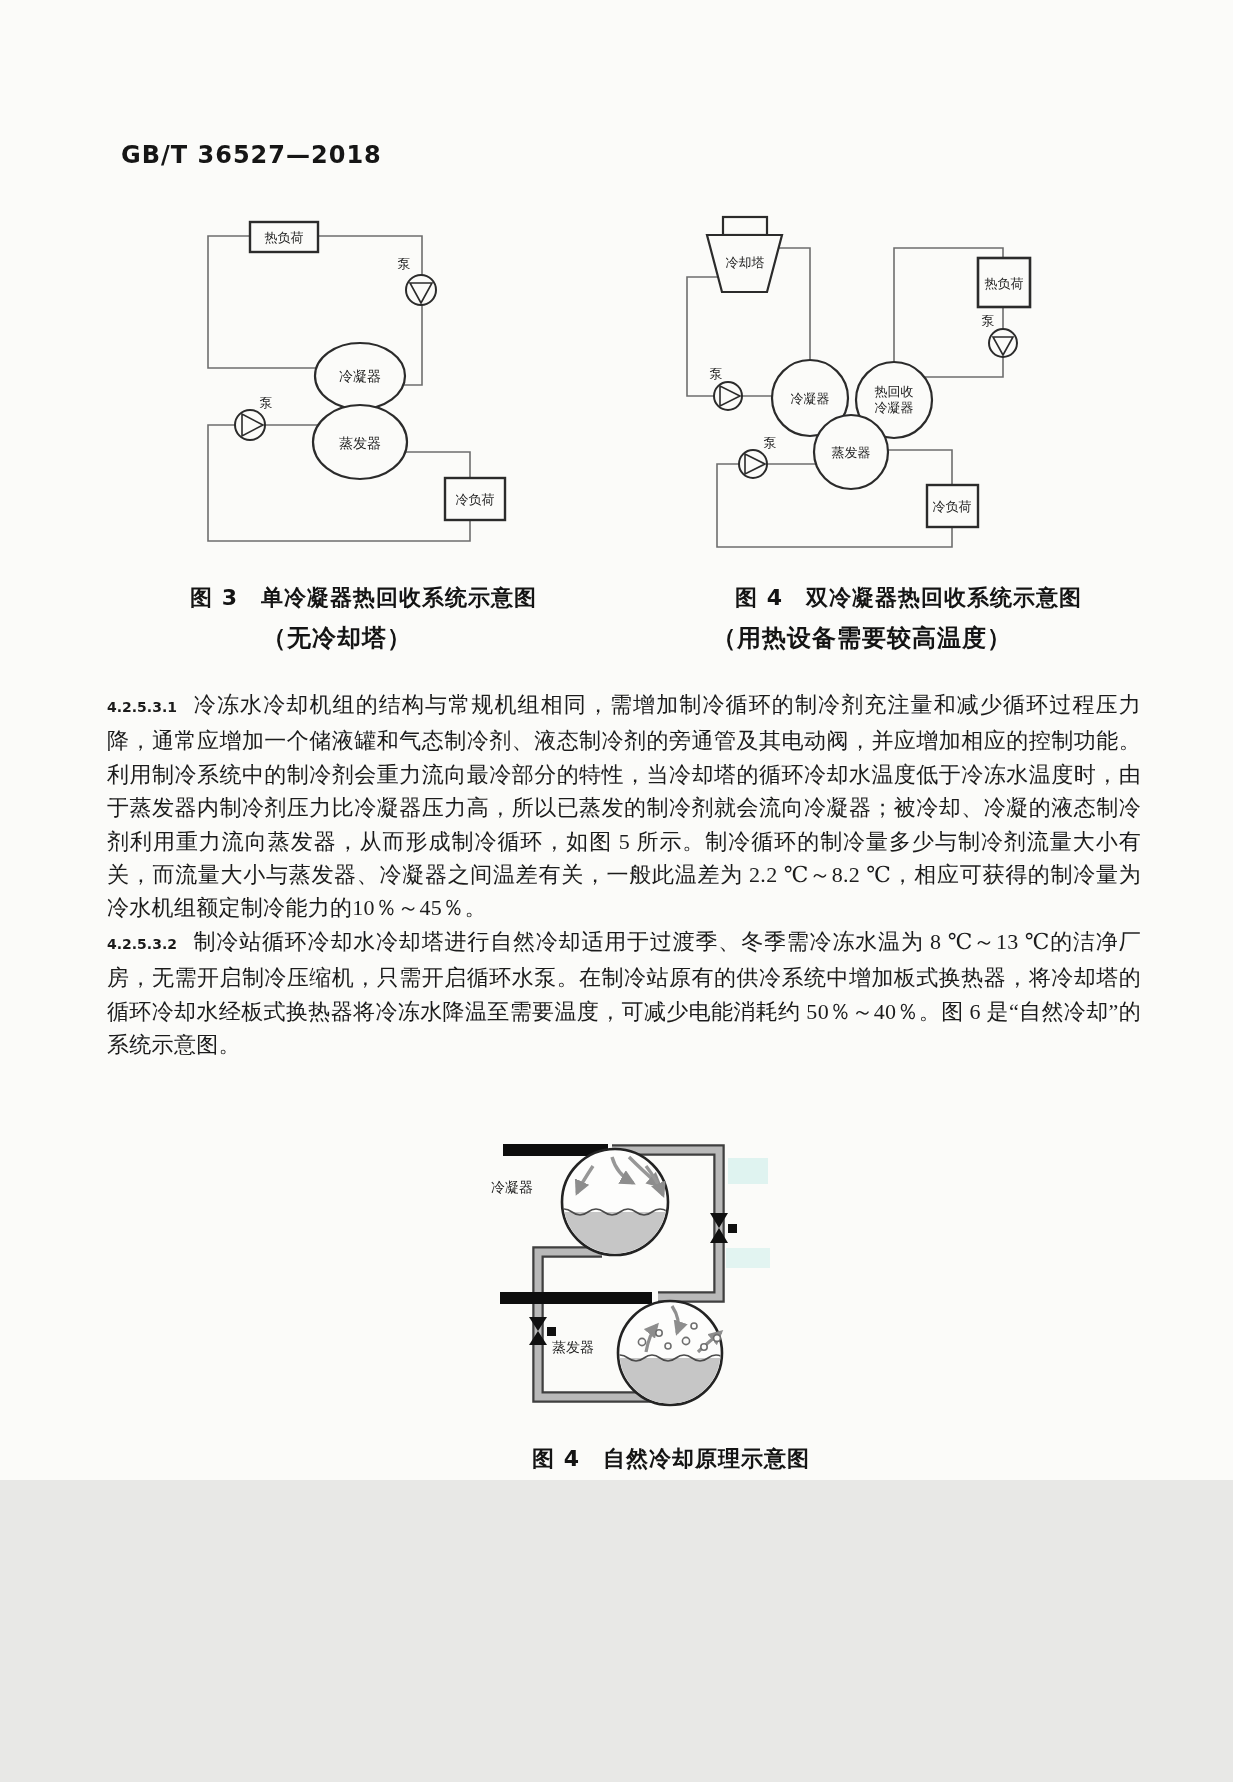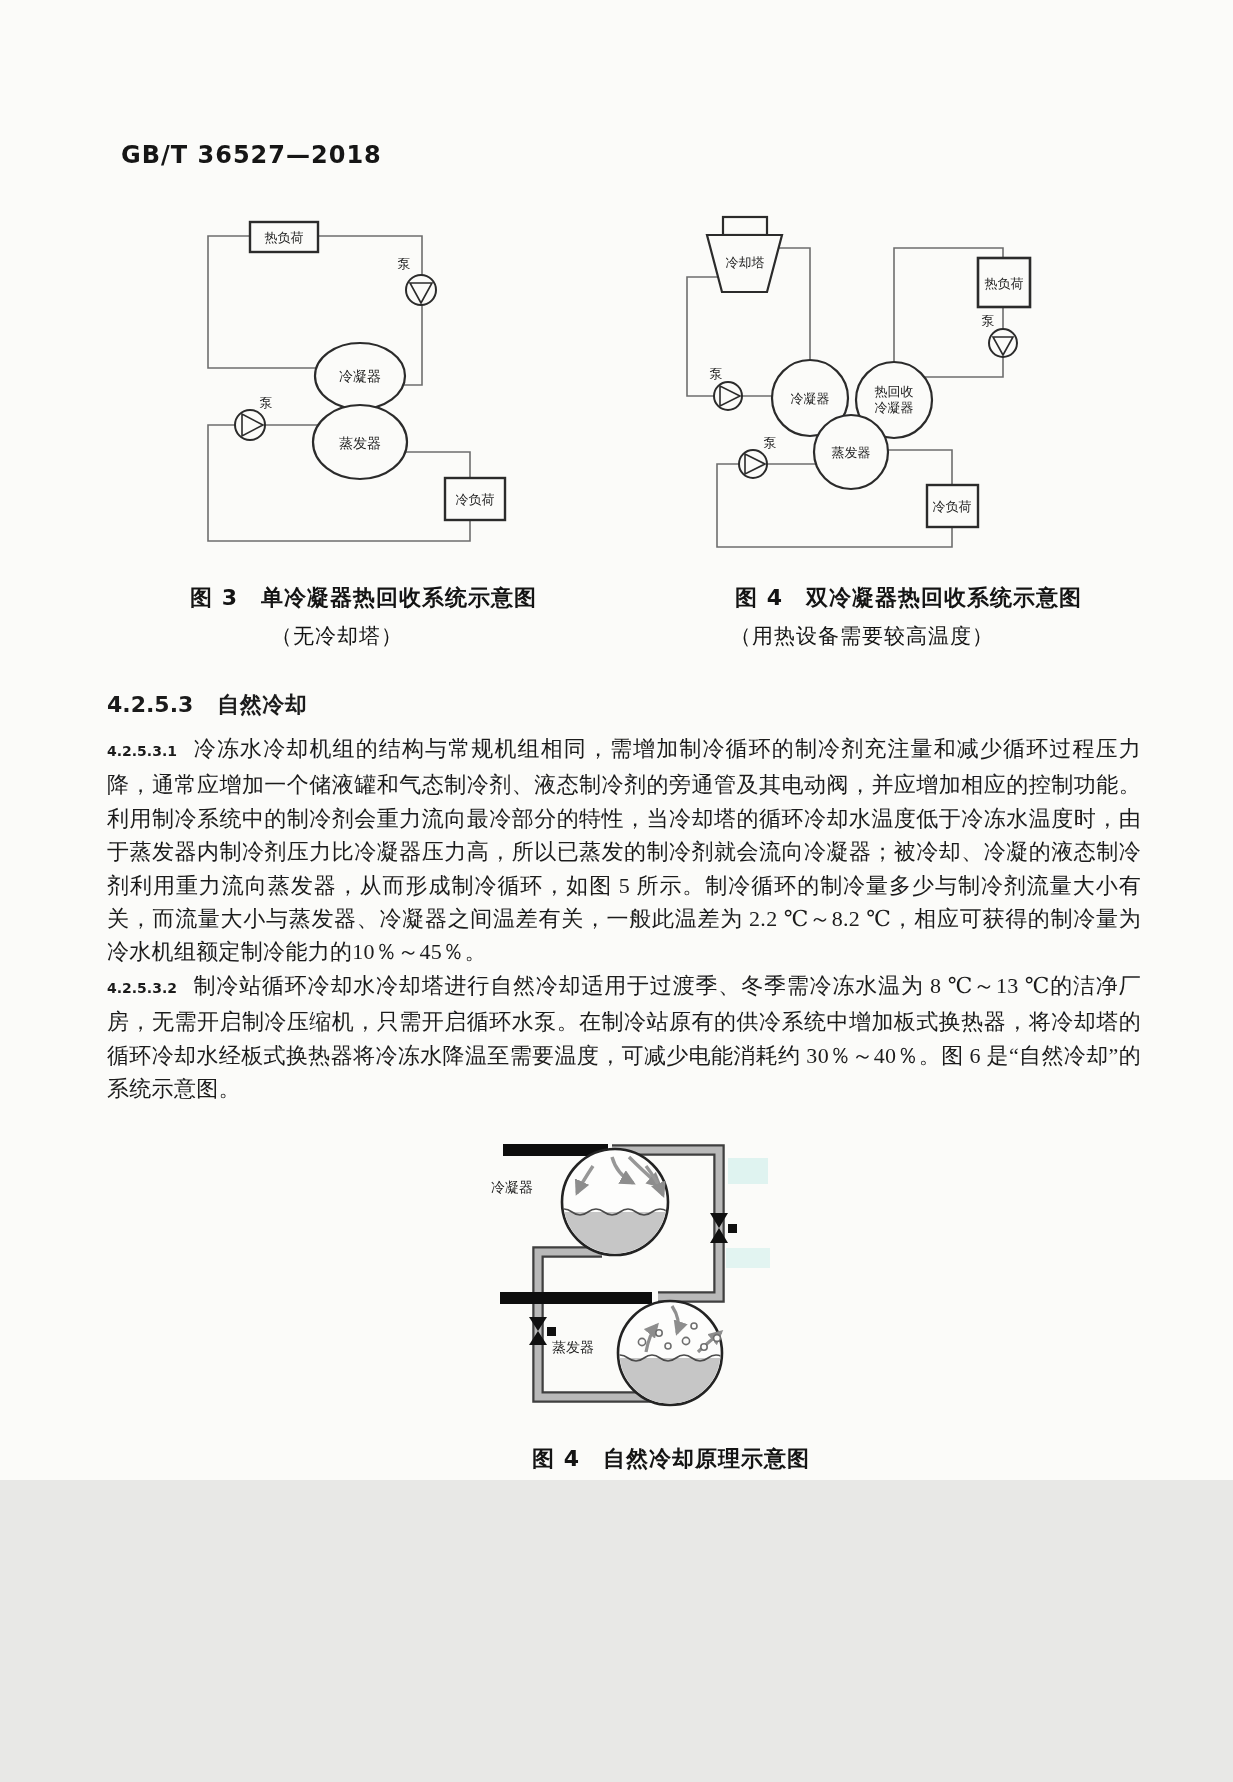--- a/index.html
+++ b/index.html
@@ -23,21 +23,21 @@
     font-family:"DejaVu Sans","Liberation Sans",sans-serif;
     fill:#1d1d1d;
   }
   .fig-caption{
     font-family:"DejaVu Sans","Liberation Sans",sans-serif;
     font-weight:700;font-size:22px;color:#141414;
     width:400px;text-align:right;letter-spacing:1px;
   }
   .fig-subcaption{
     font-family:"DejaVu Sans","Liberation Sans",sans-serif;
-    font-weight:400;font-size:21px;color:#141414;
+    font-weight:700;font-size:24px;color:#141414;
     width:400px;text-align:center;letter-spacing:1px;
   }
   #body-text{
     left:107px;top:688px;width:1034px;
     font-size:22px;line-height:33.4px;letter-spacing:0.3px;
     text-align:justify;
   }
   #section-heading{
     font-family:"DejaVu Sans","Liberation Sans",sans-serif;
     font-weight:700;font-size:22px;margin:0 0 11px 0;line-height:33px;
@@ -220,26 +220,23 @@
     </g>
   </svg>
 
   <div class="abs fig-caption" style="left:137px;top:583px;">图 3　单冷凝器热回收系统示意图</div>
   <div class="abs fig-subcaption" style="left:137px;top:622px;">（无冷却塔）</div>
   <div class="abs fig-caption" style="left:682px;top:583px;">图 4　双冷凝器热回收系统示意图</div>
   <div class="abs fig-subcaption" style="left:662px;top:622px;">（用热设备需要较高温度）</div>
   <div class="abs fig-caption" style="left:410px;top:1444px;">图 4　自然冷却原理示意图</div>
 
   <div id="body-text" class="abs">
-    <h3 id="section-heading">
-      <span class="sec-num">4.2.5.3</span><span>自然冷却</span>
-    </h3>
     <p>
       <span class="clause-num">4.2.5.3.1</span><span>冷冻水冷却机组的结构与常规机组相同，需增加制冷循环的制冷剂充注量和减少循环过程压力降，通常应增加一个储液罐和气态制冷剂、液态制冷剂的旁通管及其电动阀，并应增加相应的控制功能。利用制冷系统中的制冷剂会重力流向最冷部分的特性，当冷却塔的循环冷却水温度低于冷冻水温度时，由于蒸发器内制冷剂压力比冷凝器压力高，所以已蒸发的制冷剂就会流向冷凝器；被冷却、冷凝的液态制冷剂利用重力流向蒸发器，从而形成制冷循环，如图 5 所示。制冷循环的制冷量多少与制冷剂流量大小有关，而流量大小与蒸发器、冷凝器之间温差有关，一般此温差为 2.2 ℃～8.2 ℃，相应可获得的制冷量为冷水机组额定制冷能力的10％～45％。</span>
     </p>
     <p>
-      <span class="clause-num">4.2.5.3.2</span><span>制冷站循环冷却水冷却塔进行自然冷却适用于过渡季、冬季需冷冻水温为 8 ℃～13 ℃的洁净厂房，无需开启制冷压缩机，只需开启循环水泵。在制冷站原有的供冷系统中增加板式换热器，将冷却塔的循环冷却水经板式换热器将冷冻水降温至需要温度，可减少电能消耗约 30％～40％。图 6 是“自然冷却”的系统示意图。</span>
+      <span class="clause-num">4.2.5.3.2</span><span>制冷站循环冷却水冷却塔进行自然冷却适用于过渡季、冬季需冷冻水温为 8 ℃～13 ℃的洁净厂房，无需开启制冷压缩机，只需开启循环水泵。在制冷站原有的供冷系统中增加板式换热器，将冷却塔的循环冷却水经板式换热器将冷冻水降温至需要温度，可减少电能消耗约 50％～40％。图 6 是“自然冷却”的系统示意图。</span>
     </p>
   </div>
 
   <div id="page-number" class="abs">6</div>
 
 </div>
 
 </body></html>

